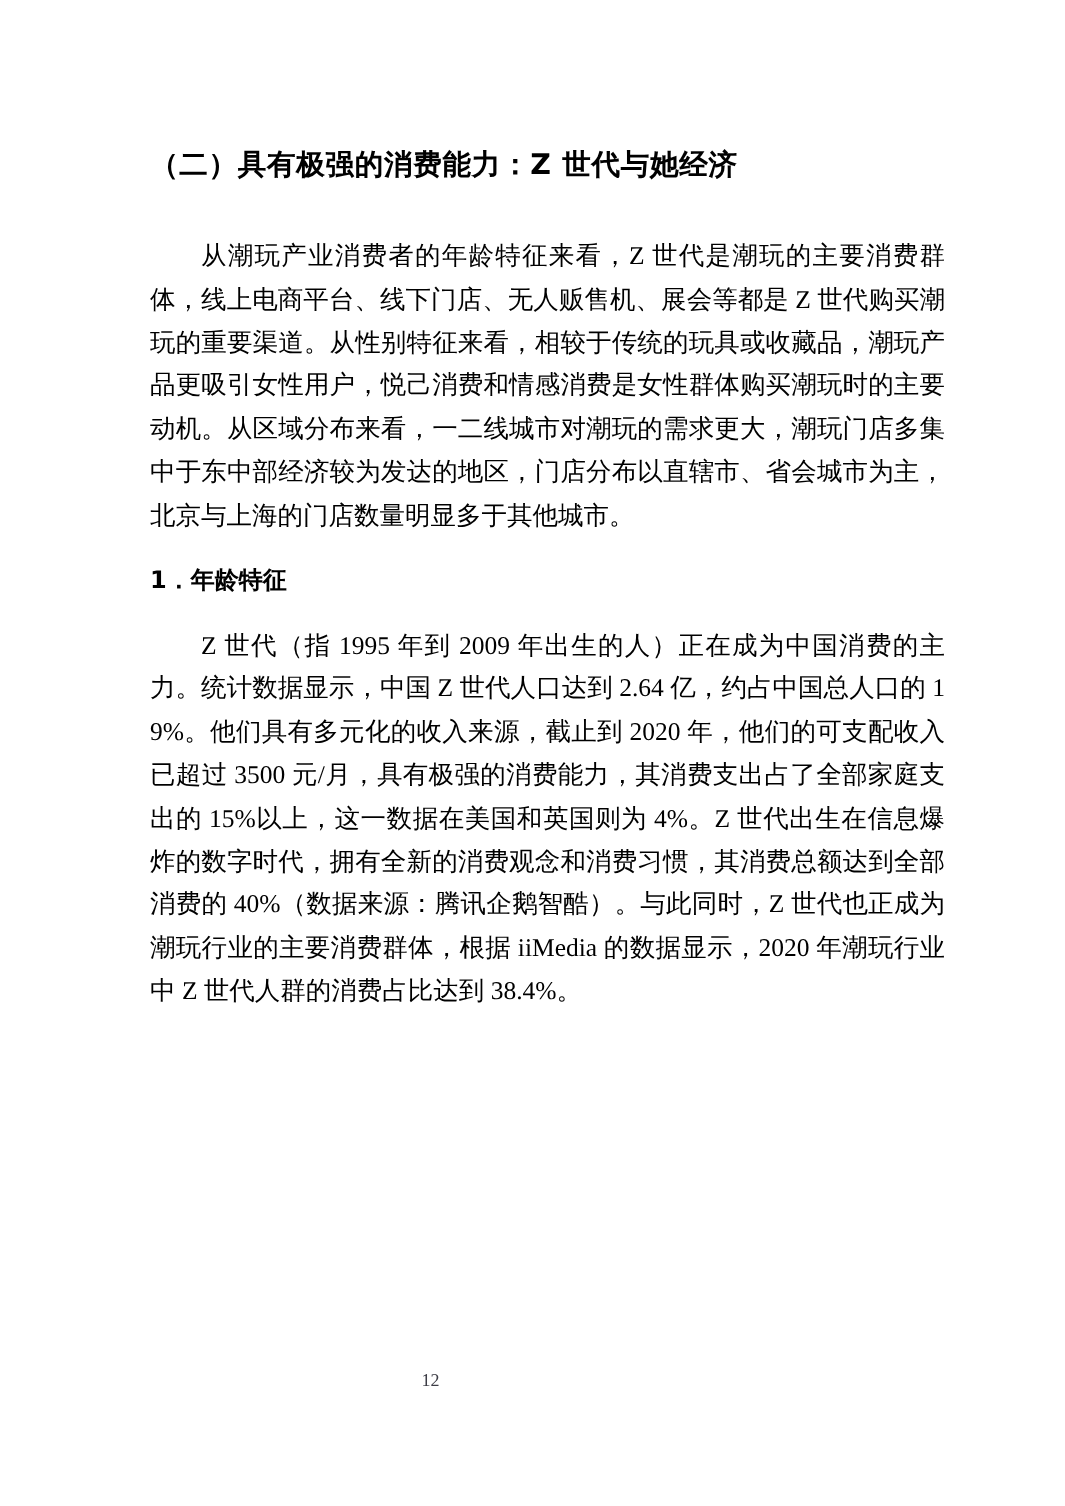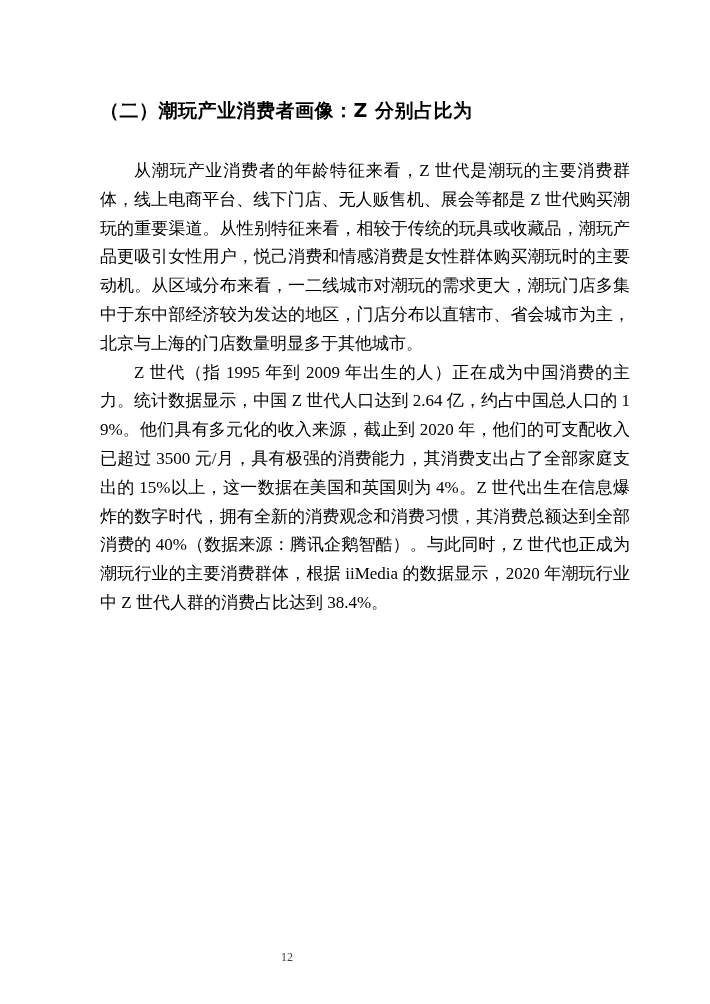--- a/index.html
+++ b/index.html
@@ -44,37 +44,38 @@
     margin: 13px 0 0 0;
     font-family: "DejaVu Sans", "Liberation Sans", sans-serif;
     font-size: 16px;
     line-height: 29px;
     font-weight: bold;
   }
   .subsection-heading + .para { margin-top: 16px; }
   .pagenum {
     position: absolute;
     left: 0;
-    top: 950px;
+    top: 913px;
     width: 574px;
     text-align: center;
     font-size: 12px;
     line-height: 14px;
     color: #3d3d46;
   }
 </style>
 </head>
 <body>
 
 <div class="page">
   <div class="content">
-    <h1 class="section-title">（二）潮玩产业消费者画像：Z 分别占比为</h1>
+    <h1 class="section-title">（二）具有极强的消费能力：Z 世代与她经济</h1>
 
     <p class="para intro">从潮玩产业消费者的年龄特征来看，Z 世代是潮玩的主要消费群体，线上电商平台、线下门店、无人贩售机、展会等都是 Z 世代购买潮玩的重要渠道。从性别特征来看，相较于传统的玩具或收藏品，潮玩产品更吸引女性用户，悦己消费和情感消费是女性群体购买潮玩时的主要动机。从区域分布来看，一二线城市对潮玩的需求更大，潮玩门店多集中于东中部经济较为发达的地区，门店分布以直辖市、省会城市为主，北京与上海的门店数量明显多于其他城市。</p>
 
+    <h2 class="subsection-heading">1．年龄特征</h2>
 
     <p class="para">Z 世代（指 1995 年到 2009 年出生的人）正在成为中国消费的主力。统计数据显示，中国 Z 世代人口达到 2.64 亿，约占中国总人口的 19%。他们具有多元化的收入来源，截止到 2020 年，他们的可支配收入已超过 3500 元/月，具有极强的消费能力，其消费支出占了全部家庭支出的 15%以上，这一数据在美国和英国则为 4%。Z 世代出生在信息爆炸的数字时代，拥有全新的消费观念和消费习惯，其消费总额达到全部消费的 40%（数据来源：腾讯企鹅智酷）。与此同时，Z 世代也正成为潮玩行业的主要消费群体，根据 iiMedia 的数据显示，2020 年潮玩行业中 Z 世代人群的消费占比达到 38.4%。</p>
 
 
   </div>
 
   <div class="pagenum">12</div>
 </div>
 
 </body></html>

